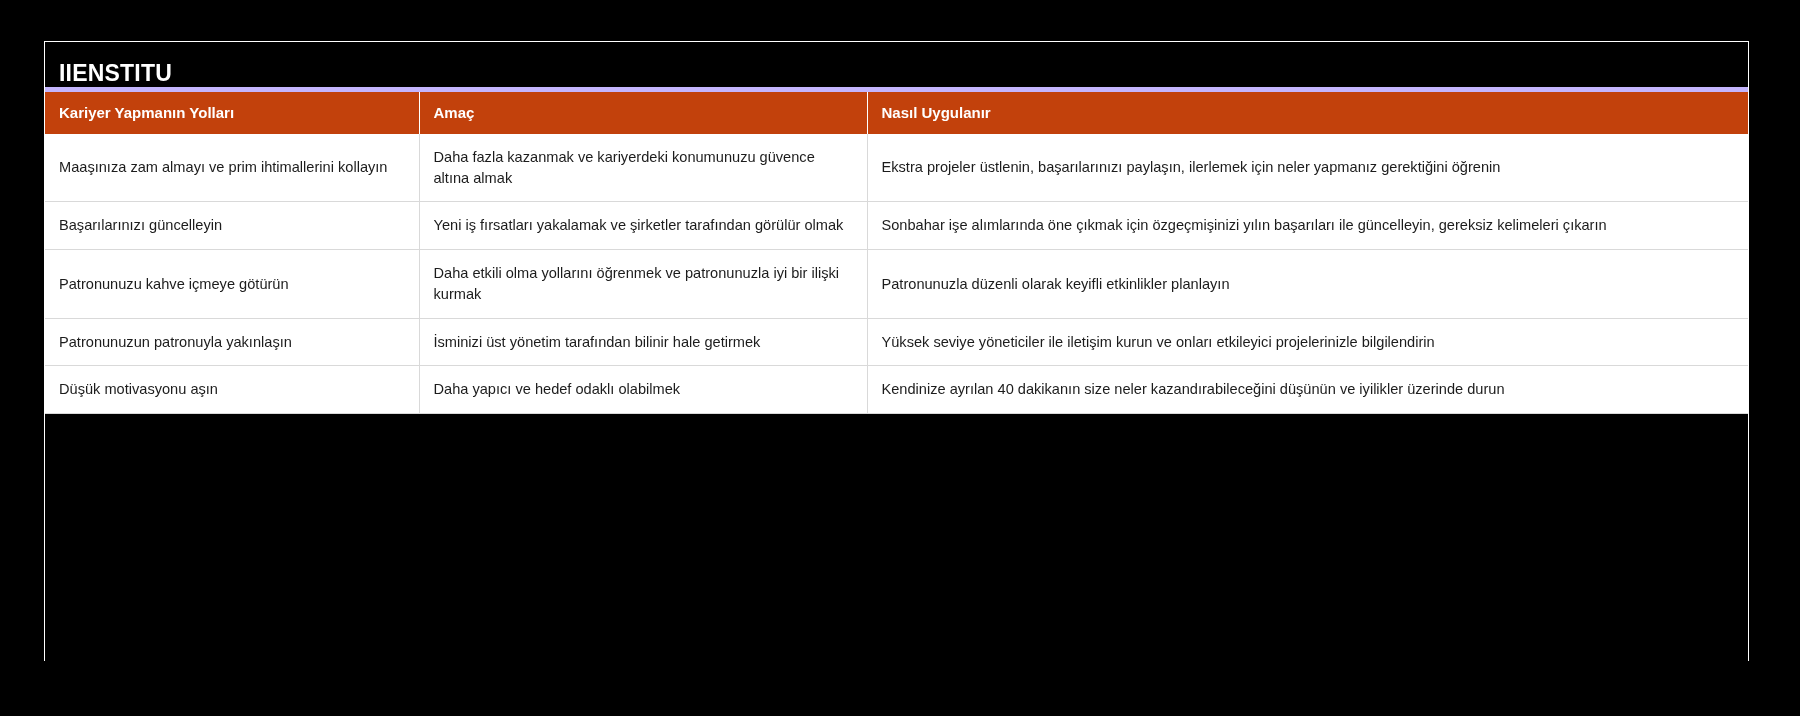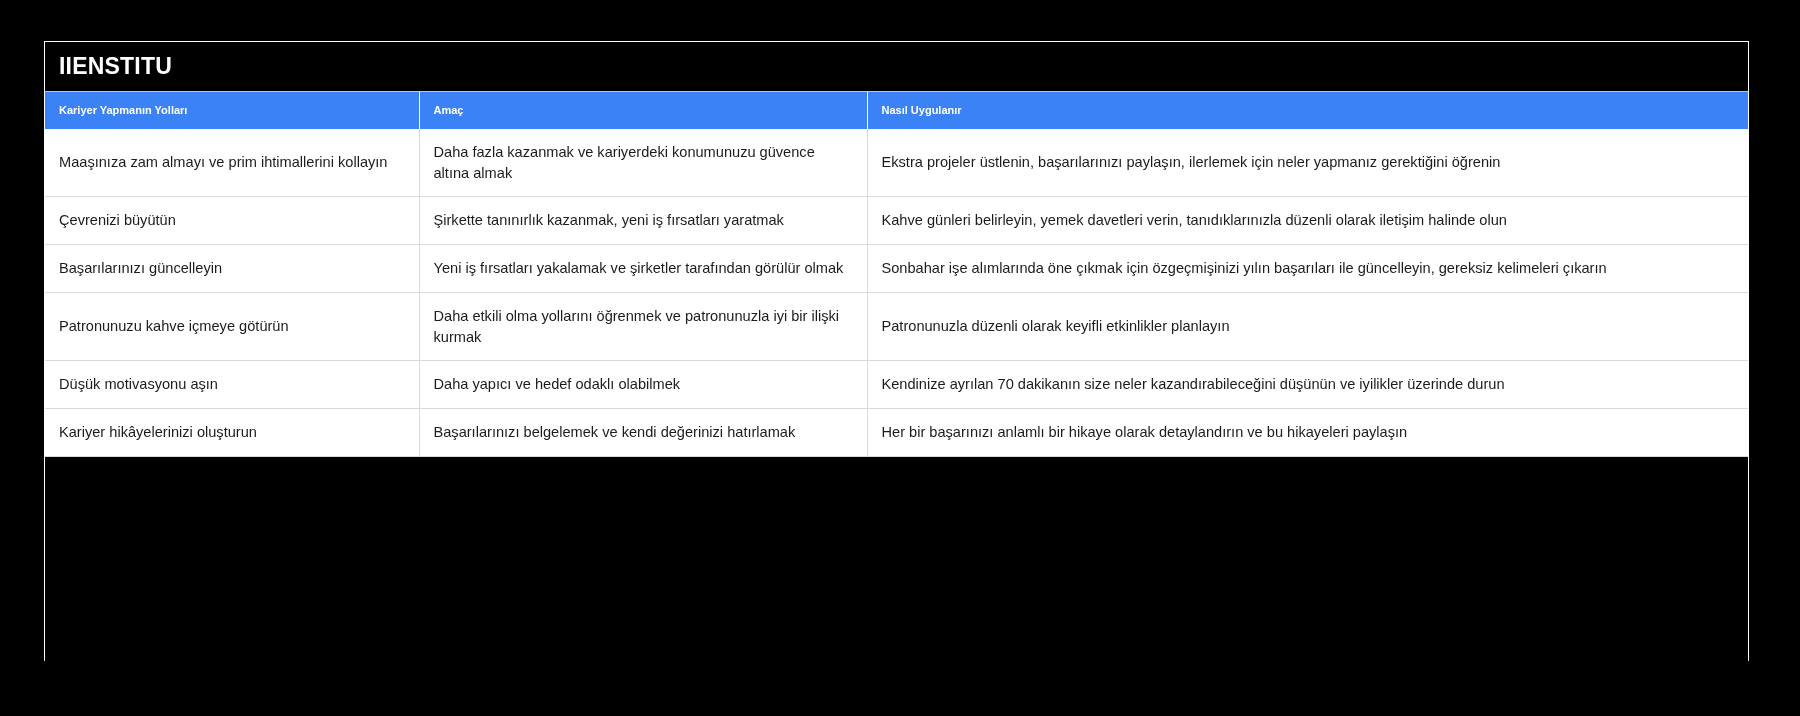--- a/index.html
+++ b/index.html
@@ -34,44 +34,44 @@
     border: 1px solid #ffffff;
     border-bottom: none;
     box-sizing: border-box;
     overflow: hidden;
   }
 
   .brand-bar {
     height: 50px;
     background: #000000;
     display: flex;
-    align-items: center;
+    align-items: flex-end;
     padding: 0 0 0 14px;
     box-sizing: border-box;
-    border-bottom: 1px solid #c4b5fd;
+    border-bottom: 5px solid #c4b5fd;
   }
   .brand-title {
     color: #ffffff;
     font-size: 23px;
     font-weight: bold;
     letter-spacing: 0.2px;
     font-family: "Liberation Sans", sans-serif;
   }
 
   table.data-table {
     width: 100%;
     border-collapse: collapse;
     table-layout: fixed;
     background: #ffffff;
   }
 
   table.data-table thead th {
-    background: #3b82f6;
+    background: #c2410c;
     color: #ffffff;
-    font-size: 11px;
+    font-size: 15px;
     font-weight: bold;
     text-align: left;
     padding: 12px 14px 13px 14px;
     border-right: 1px solid #ffffff;
     vertical-align: middle;
     box-sizing: border-box;
   }
   table.data-table thead th:last-child { border-right: none; }
 
   table.data-table tbody td {
@@ -116,41 +116,36 @@
           <th>Nasıl Uygulanır</th>
         </tr>
       </thead>
       <tbody>
         <tr>
           <td>Maaşınıza zam almayı ve prim ihtimallerini kollayın</td>
           <td>Daha fazla kazanmak ve kariyerdeki konumunuzu güvence altına almak</td>
           <td>Ekstra projeler üstlenin, başarılarınızı paylaşın, ilerlemek için neler yapmanız gerektiğini öğrenin</td>
         </tr>
         <tr>
-          <td>Çevrenizi büyütün</td>
-          <td>Şirkette tanınırlık kazanmak, yeni iş fırsatları yaratmak</td>
-          <td>Kahve günleri belirleyin, yemek davetleri verin, tanıdıklarınızla düzenli olarak iletişim halinde olun</td>
-        </tr>
-        <tr>
           <td>Başarılarınızı güncelleyin</td>
           <td>Yeni iş fırsatları yakalamak ve şirketler tarafından görülür olmak</td>
           <td>Sonbahar işe alımlarında öne çıkmak için özgeçmişinizi yılın başarıları ile güncelleyin, gereksiz kelimeleri çıkarın</td>
         </tr>
         <tr>
           <td>Patronunuzu kahve içmeye götürün</td>
           <td>Daha etkili olma yollarını öğrenmek ve patronunuzla iyi bir ilişki kurmak</td>
           <td>Patronunuzla düzenli olarak keyifli etkinlikler planlayın</td>
         </tr>
         <tr>
+          <td>Patronunuzun patronuyla yakınlaşın</td>
+          <td>İsminizi üst yönetim tarafından bilinir hale getirmek</td>
+          <td>Yüksek seviye yöneticiler ile iletişim kurun ve onları etkileyici projelerinizle bilgilendirin</td>
+        </tr>
+        <tr>
           <td>Düşük motivasyonu aşın</td>
           <td>Daha yapıcı ve hedef odaklı olabilmek</td>
-          <td>Kendinize ayrılan 70 dakikanın size neler kazandırabileceğini düşünün ve iyilikler üzerinde durun</td>
-        </tr>
-        <tr>
-          <td>Kariyer hikâyelerinizi oluşturun</td>
-          <td>Başarılarınızı belgelemek ve kendi değerinizi hatırlamak</td>
-          <td>Her bir başarınızı anlamlı bir hikaye olarak detaylandırın ve bu hikayeleri paylaşın</td>
+          <td>Kendinize ayrılan 40 dakikanın size neler kazandırabileceğini düşünün ve iyilikler üzerinde durun</td>
         </tr>
       </tbody>
     </table>
 
   </div>
 </div>
 
 </body></html>

